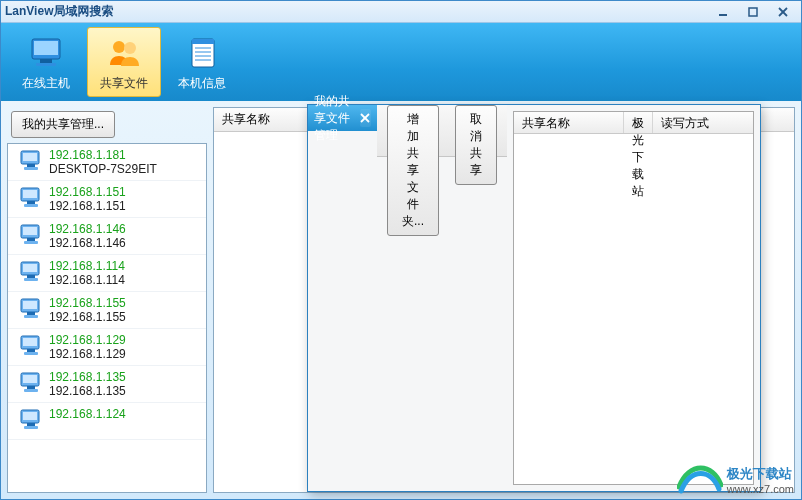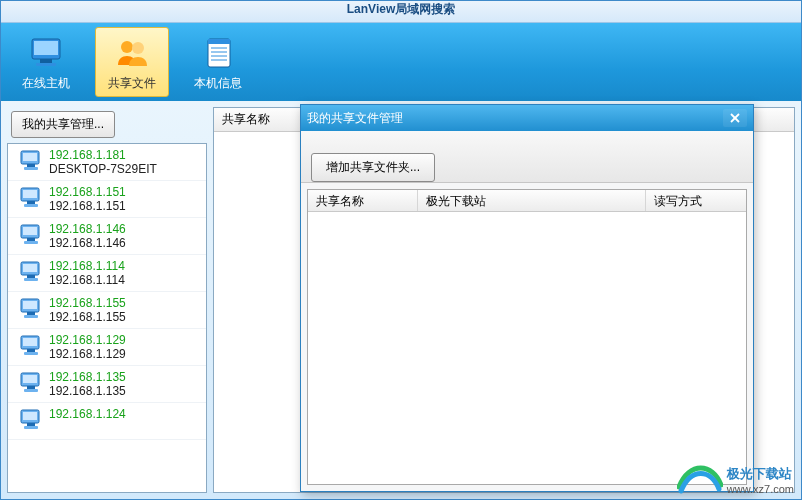--- a/index.html
+++ b/index.html
@@ -1,27 +1,27 @@
 <!DOCTYPE html>
 <html><head>
 <meta charset="utf-8">
 <style>
   * { box-sizing: border-box; margin: 0; padding: 0; font-family: "Microsoft YaHei", "SimSun", Arial, sans-serif; }
   body { width: 802px; height: 500px; overflow: hidden; background: #f0f0f0; position: relative; }
 
   
   .main-window { position: absolute; left: 0; top: 0; width: 802px; height: 500px; border: 1px solid #3d89c9; background: #fff; display: flex; flex-direction: column; }
-  .titlebar { height: 22px; background: linear-gradient(#eaf3fc, #d6e9fa); display: flex; align-items: center; padding: 0 4px; border-bottom: 1px solid #9ec6e8; flex-direction: column; }
+  .titlebar { height: 22px; background: linear-gradient(#eaf3fc, #d6e9fa); display: flex; align-items: center; padding: 0 4px; border-bottom: 1px solid #9ec6e8; }
   .titlebar .title { font-size: 12px; font-weight: bold; color: #1a4d82; }
   .titlebar .spacer { flex: 1; }
   .winbtn { width: 28px; height: 16px; display: flex; align-items: center; justify-content: center; margin-left: 2px; }
   .winbtn svg { width: 10px; height: 10px; }
 
   
-  .toolbar { height: 78px; background: linear-gradient(#3fb7f4, #1e98dc 60%, #1789cb); display: flex; align-items: center; padding: 4px 8px; gap: 12px; }
+  .toolbar { height: 78px; background: linear-gradient(#3fb7f4, #1e98dc 60%, #1789cb); display: flex; align-items: center; padding: 4px 8px; gap: 4px; }
   .tool-item { width: 74px; height: 70px; display: flex; flex-direction: column; align-items: center; justify-content: center; color: #fff; font-size: 12px; border-radius: 3px; }
   .tool-item.selected { background: linear-gradient(#fff6c8, #ffe17a); color: #333; border: 1px solid #e0b93a; justify-content: center; }
   .tool-icon { width: 40px; height: 40px; display: flex; align-items: center; justify-content: center; margin-bottom: 2px; }
   .tool-label { font-size: 12px; }
 
   
   .body-area { flex: 1; display: flex; padding: 6px; gap: 6px; background: linear-gradient(#e9f5fd, #d2e9fb); }
 
   .left-pane { width: 200px; display: flex; flex-direction: column; }
   .share-mgmt-btn-row { height: 36px; padding: 4px; }
@@ -30,25 +30,25 @@
   .host-row { display: flex; align-items: flex-start; padding: 4px 4px 4px 11px; border-bottom: 1px solid #eef2f6; }
   .host-row .pc-icon { width: 24px; height: 28px; flex-shrink: 0; margin-right: 6px; }
   .host-row .info { display: flex; flex-direction: column; font-size: 12px; }
   .host-row .ip { color: #19a21b; }
   .host-row .name { color: #222; }
 
   .right-pane { flex: 1; border: 1px solid #8aa9c2; background: #fff; display: flex; flex-direction: column; }
   .col-header { height: 24px; background: linear-gradient(#fdfdfd, #ececec); border-bottom: 1px solid #c9c9c9; display: flex; align-items: center; font-size: 12px; padding-left: 8px; }
 
   
-  .dialog { position: absolute; left: 300px; top: 104px; width: 454px; height: 388px; border: 1px solid #2b80bf; background: #f5f6f7; display: flex; flex-direction: column; box-shadow: 2px 3px 10px rgba(0,0,0,.25); }
+  .dialog { position: absolute; left: 307px; top: 104px; width: 454px; height: 388px; border: 1px solid #2b80bf; background: #f5f6f7; display: flex; flex-direction: row; box-shadow: 2px 3px 10px rgba(0,0,0,.25); }
   .dlg-titlebar { height: 26px; background: linear-gradient(#4fb7ef, #218fd0); display: flex; align-items: center; color: #fff; font-size: 12px; padding: 0 6px; }
   .dlg-titlebar .spacer { flex: 1; }
   .dlg-close { width: 24px; height: 18px; display: flex; align-items: center; justify-content: center; color: #fff; background: rgba(255,255,255,.08); border-radius: 2px; }
-  .dlg-toolbar { height: 52px; background: linear-gradient(#f8f8f8, #e7e7e7); border-bottom: 1px solid #c6c6c6; display: flex; align-items: flex-end; padding: 0 10px; gap: 16px; }
+  .dlg-toolbar { height: 52px; background: linear-gradient(#f8f8f8, #e7e7e7); border-bottom: 1px solid #c6c6c6; display: flex; align-items: flex-start; padding: 0 10px; gap: 16px; }
   .dlg-toolbar .btn { padding: 5px 14px; }
   .dlg-body { flex: 1; padding: 6px; display: flex; }
   .dlg-list { flex: 1; border: 1px solid #a9a9a9; background: #fff; display: flex; flex-direction: column; }
   .dlg-list-header { height: 22px; background: linear-gradient(#fdfdfd, #ececec); border-bottom: 1px solid #c9c9c9; display: flex; font-size: 12px; }
   .dlg-list-header .col { padding: 3px 8px; border-right: 1px solid #d6d6d6; }
   .dlg-list-header .col.c1 { width: 110px; }
   .dlg-list-header .col.c2 { flex: 1; }
   .dlg-list-header .col.c3 { width: 100px; border-right: none; }
   .dlg-content { flex: 1; }
 
@@ -250,20 +250,21 @@
     <span class="spacer"></span>
     <span class="dlg-close">
       <svg width="10" height="10" viewBox="0 0 10 10">
           <line x1="1" y1="1" x2="9" y2="9" stroke="#fff" stroke-width="1.8"></line>
           <line x1="9" y1="1" x2="1" y2="9" stroke="#fff" stroke-width="1.8"></line>
         </svg>
     </span>
   </div>
   <div class="dlg-toolbar">
     <button class="btn">增加共享文件夹...</button>
+    <button class="btn">取消共享</button>
   </div>
   <div class="dlg-body">
     <div class="dlg-list">
       <div class="dlg-list-header">
         <div class="col c1">共享名称</div>
         <div class="col c2">极光下载站</div>
         <div class="col c3">读写方式</div>
       </div>
       <div class="dlg-content"></div>
     </div>

